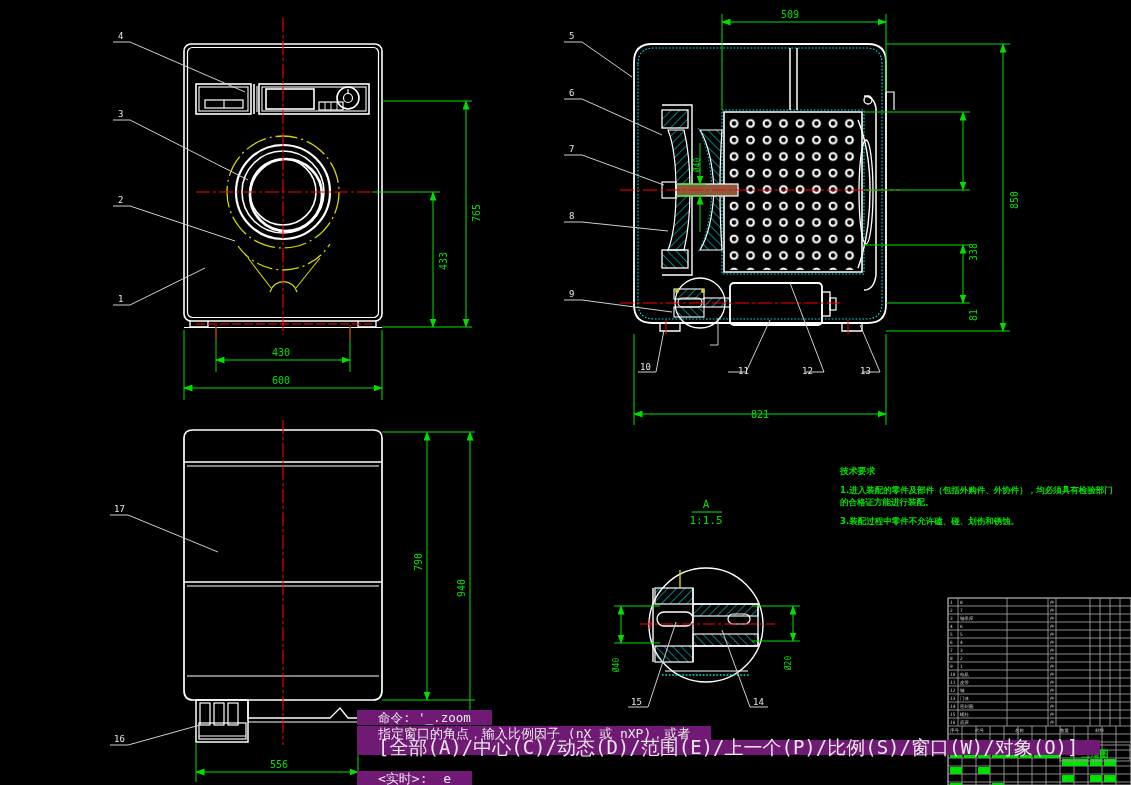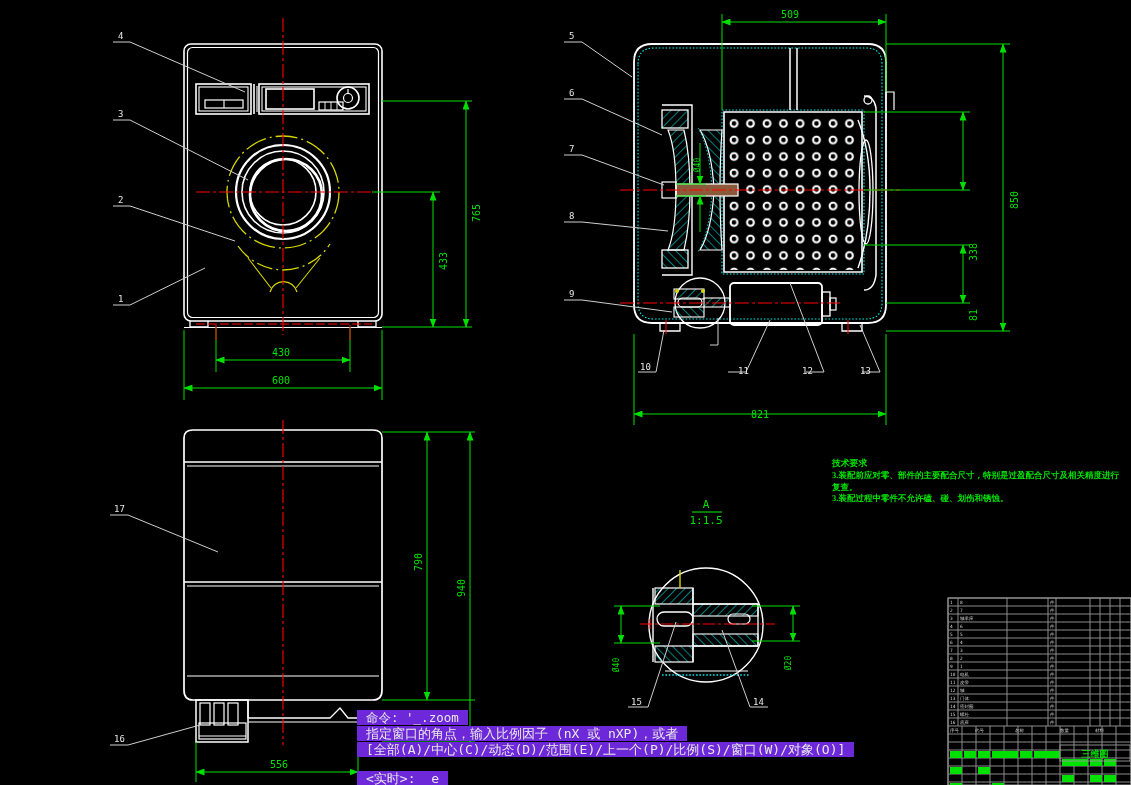--- a/index.html
+++ b/index.html
@@ -5,34 +5,34 @@
 <style>
   html,body{margin:0;padding:0;background:#000;}
   body{width:1131px;height:785px;overflow:hidden;
        font-family:"Liberation Sans",sans-serif;}
   #stage{position:relative;width:1131px;height:785px;background:#000;}
   svg#cad{position:absolute;left:0;top:0;width:1131px;height:785px;display:block;}
 
   
   .cmdline{position:absolute;left:357px;top:707px;z-index:40;
            font-family:"DejaVu Sans Mono","Liberation Mono",monospace;}
-  .cmdrow{color:#e8e8e8;background:#6d28d9;display:inline-block;
-          padding:0px 9px;white-space:pre;line-height:15px;font-size:12.5px;}
+  .cmdrow{color:#e8e8e8;background:#701a75;display:inline-block;
+          padding:0px 21px;white-space:pre;line-height:15px;font-size:12.5px;}
   .cmdrow.r1{font-size:12.5px;}
   .cmdrow.r2{font-size:13px;}
-  .cmdrow.r3{font-size:13px;}
+  .cmdrow.r3{font-size:19px;}
   .cmdrow.r4{font-size:13px;margin-top:16px;}
   .cmdwrap{display:block;margin:0;padding:0;height:16px;}
 
   
   .techblk{position:absolute;left:832px;top:458px;width:292px;z-index:30;
            color:#00e000;font-family:"DejaVu Sans","Liberation Sans",sans-serif;
            font-size:8.5px;line-height:11.3px;font-weight:bold;}
   .techblk .t-title{font-size:8.8px;margin-bottom:1px;}
-  .techblk p{margin:0;padding:0;font-family:Liberation Serif, serif;}
+  .techblk p{margin:8px;padding:0;}
 </style>
 </head>
 <body>
 
 <div id="stage">
 
 <svg id="cad" viewBox="0 0 1131 785">
   <defs>
     <pattern id="hatchC" width="6" height="6" patternTransform="rotate(45)" patternUnits="userSpaceOnUse">
       <line x1="0" y1="0" x2="0" y2="6" stroke="#00e5e5" stroke-width="1.1"></line>
@@ -486,21 +486,21 @@
           <text x="975" y="732">代号</text>
           <text x="1015" y="732">名称</text>
       <text x="1060" y="732">数量</text>
           <text x="1095" y="732">材料</text>
     </g>
   </g>
 </svg>
 
 <div class="techblk">
   <p class="t-title">技术要求</p>
-  <p>3.装配前应对零、部件的主要配合尺寸，特别是过盈配合尺寸及相关精度进行复查。</p>
+  <p>1.进入装配的零件及部件（包括外购件、外协件），均必须具有检验部门的合格证方能进行装配。</p>
   <p>3.装配过程中零件不允许磕、碰、划伤和锈蚀。</p>
 </div>
 
 <div class="cmdline">
   <span class="cmdwrap"><span class="cmdrow r1">命令: '_.zoom</span></span>
   <span class="cmdwrap"><span class="cmdrow r2">指定窗口的角点，输入比例因子 (nX 或 nXP)，或者</span></span>
   <span class="cmdwrap"><span class="cmdrow r3">[全部(A)/中心(C)/动态(D)/范围(E)/上一个(P)/比例(S)/窗口(W)/对象(O)]</span></span>
   <span class="cmdwrap"><span class="cmdrow r4">&lt;实时&gt;: _e</span></span>
 </div>
 

